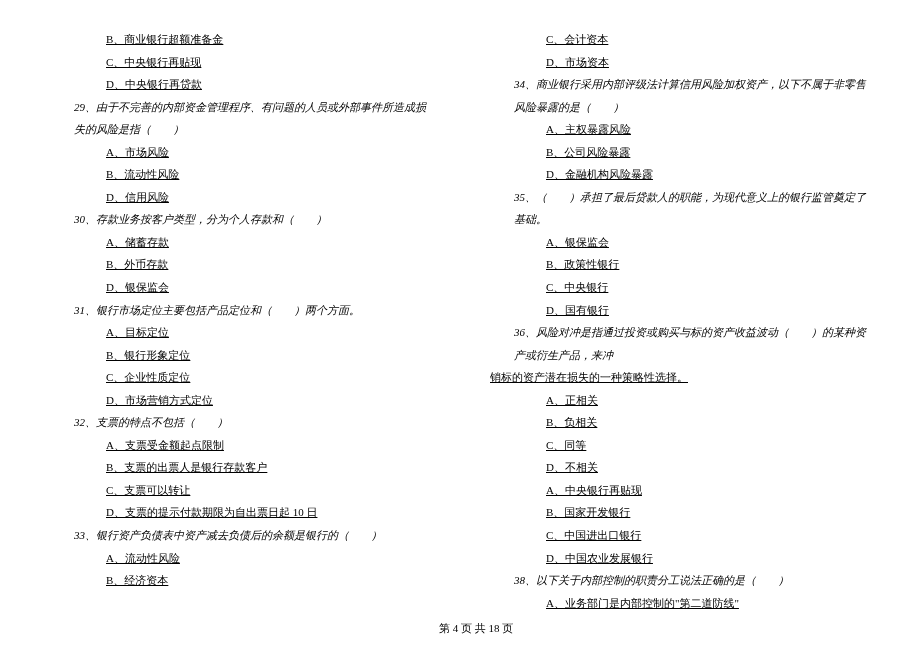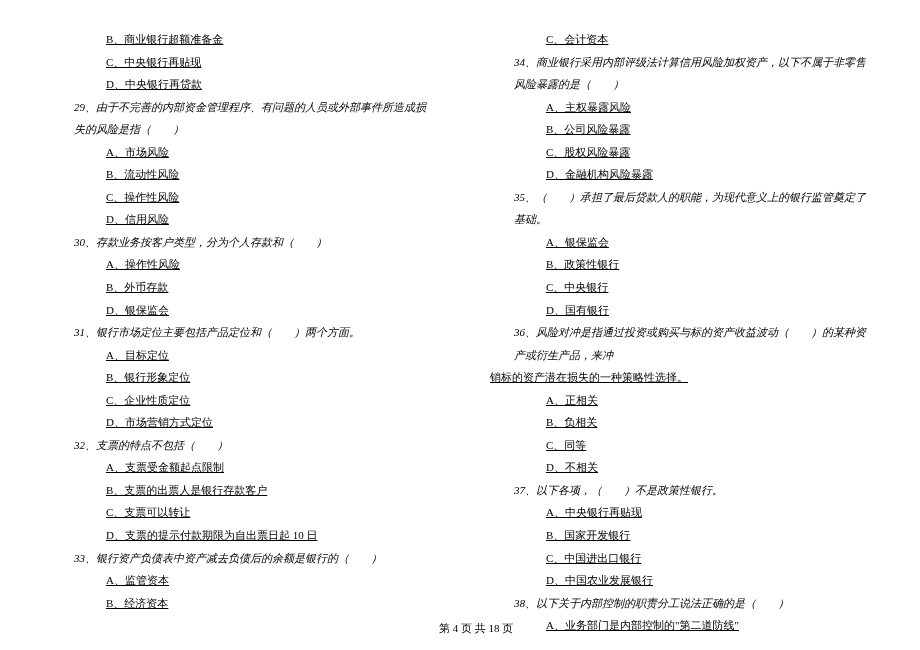--- a/index.html
+++ b/index.html
@@ -39,60 +39,58 @@
 <body>
 
 <div class="page">
   <div class="col">
     <div class="opt">B、商业银行超额准备金</div>
     <div class="opt">C、中央银行再贴现</div>
     <div class="opt">D、中央银行再贷款</div>
     <div class="q">29、由于不完善的内部资金管理程序、有问题的人员或外部事件所造成损失的风险是指（　　）</div>
     <div class="opt">A、市场风险</div>
     <div class="opt">B、流动性风险</div>
-    <div class="opt">C、操作性风险</div>
     <div class="opt">D、信用风险</div>
     <div class="q">30、存款业务按客户类型，分为个人存款和（　　）</div>
-    <div class="opt">A、操作性风险</div>
+    <div class="opt">A、储蓄存款</div>
     <div class="opt">B、外币存款</div>
     <div class="opt">D、银保监会</div>
     <div class="q">31、银行市场定位主要包括产品定位和（　　）两个方面。</div>
     <div class="opt">A、目标定位</div>
     <div class="opt">B、银行形象定位</div>
     <div class="opt">C、企业性质定位</div>
     <div class="opt">D、市场营销方式定位</div>
     <div class="q">32、支票的特点不包括（　　）</div>
     <div class="opt">A、支票受金额起点限制</div>
     <div class="opt">B、支票的出票人是银行存款客户</div>
     <div class="opt">C、支票可以转让</div>
     <div class="opt">D、支票的提示付款期限为自出票日起 10 日</div>
     <div class="q">33、银行资产负债表中资产减去负债后的余额是银行的（　　）</div>
-    <div class="opt">A、监管资本</div>
+    <div class="opt">A、流动性风险</div>
     <div class="opt">B、经济资本</div>
   </div>
 
   <div class="col">
     <div class="opt">C、会计资本</div>
+    <div class="opt">D、市场资本</div>
     <div class="q">34、商业银行采用内部评级法计算信用风险加权资产，以下不属于非零售风险暴露的是（　　）</div>
     <div class="opt">A、主权暴露风险</div>
     <div class="opt">B、公司风险暴露</div>
-    <div class="opt">C、股权风险暴露</div>
     <div class="opt">D、金融机构风险暴露</div>
     <div class="q">35、（　　）承担了最后贷款人的职能，为现代意义上的银行监管奠定了基础。</div>
     <div class="opt">A、银保监会</div>
     <div class="opt">B、政策性银行</div>
     <div class="opt">C、中央银行</div>
     <div class="opt">D、国有银行</div>
     <div class="q">36、风险对冲是指通过投资或购买与标的资产收益波动（　　）的某种资产或衍生产品，来冲</div>
     <div class="q-cont">销标的资产潜在损失的一种策略性选择。</div>
     <div class="opt">A、正相关</div>
     <div class="opt">B、负相关</div>
     <div class="opt">C、同等</div>
     <div class="opt">D、不相关</div>
-    <div class="q">37、以下各项，（　　）不是政策性银行。</div>
     <div class="opt">A、中央银行再贴现</div>
     <div class="opt">B、国家开发银行</div>
     <div class="opt">C、中国进出口银行</div>
     <div class="opt">D、中国农业发展银行</div>
     <div class="q">38、以下关于内部控制的职责分工说法正确的是（　　）</div>
     <div class="opt">A、业务部门是内部控制的"第二道防线"</div>
 
   </div>
 </div>
 

